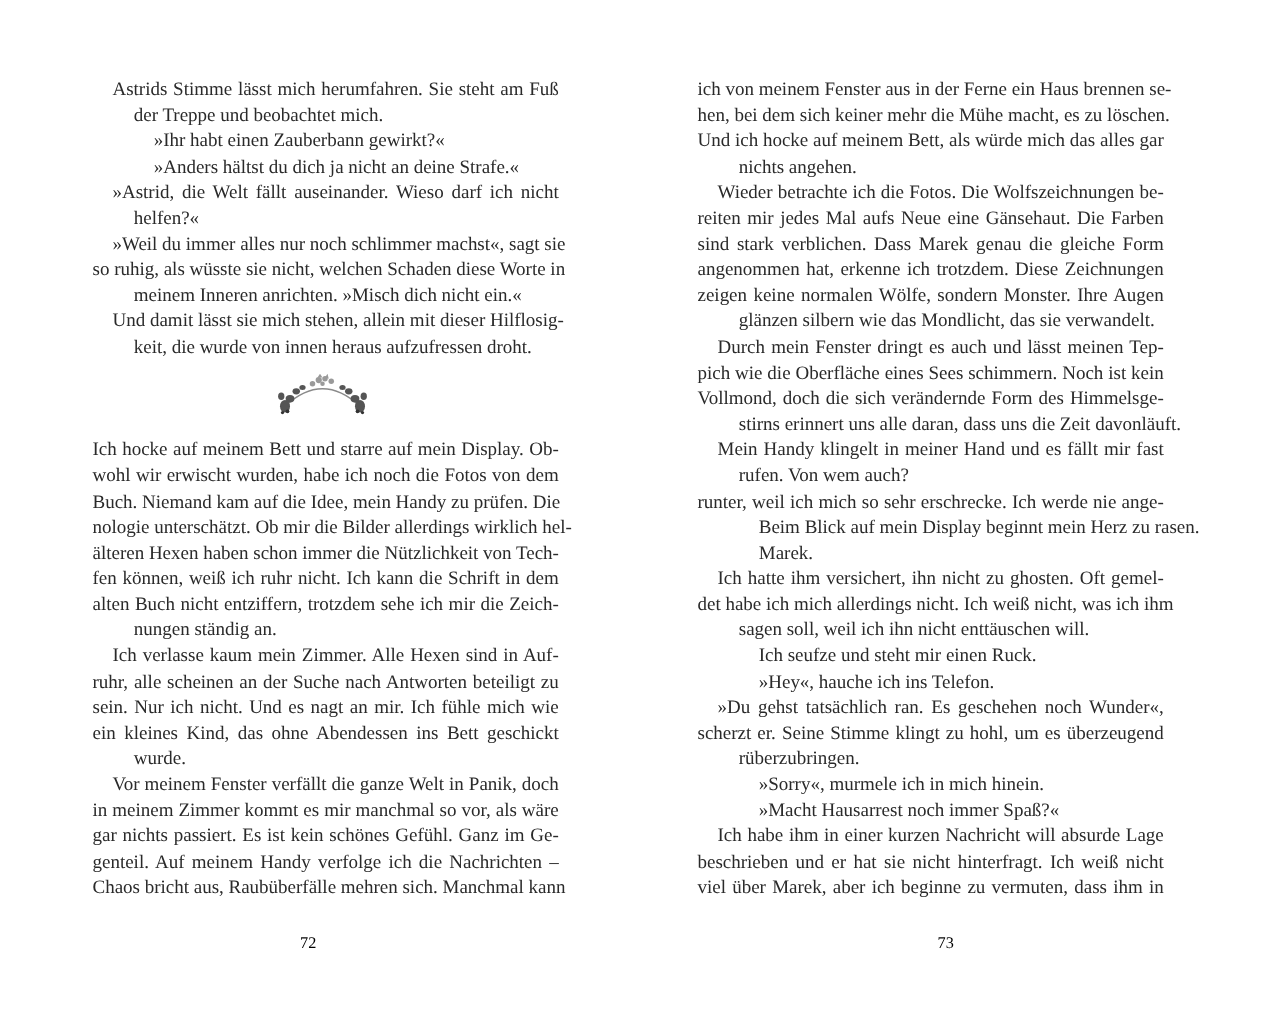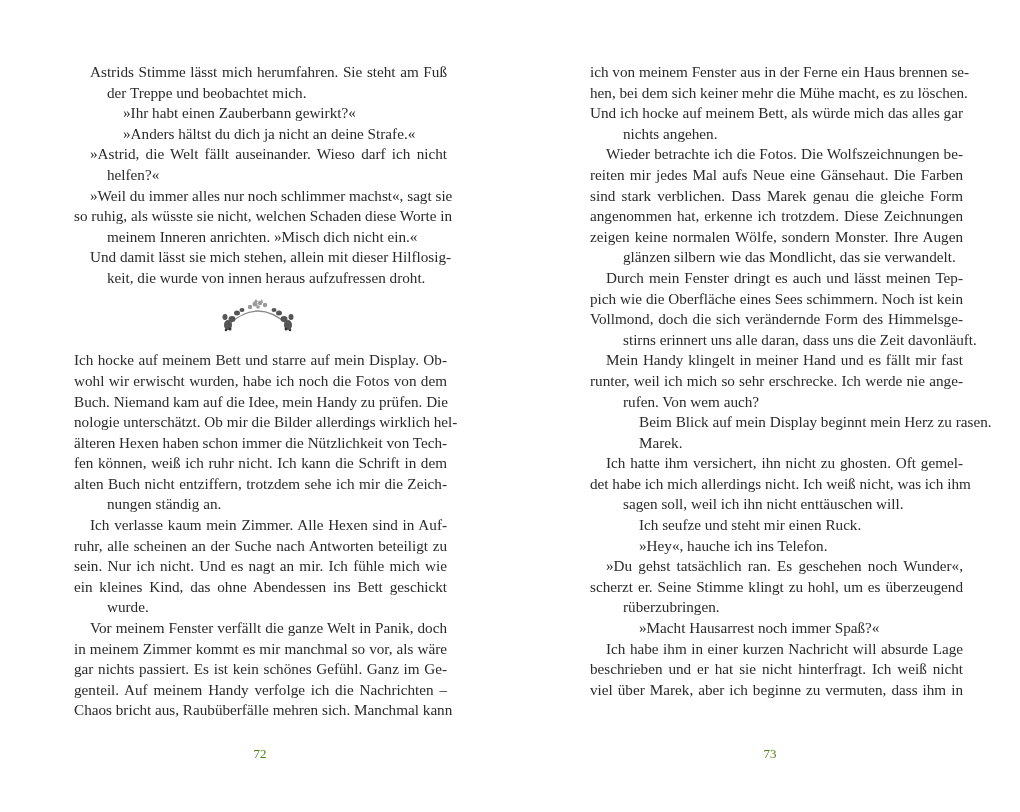--- a/index.html
+++ b/index.html
@@ -26,21 +26,21 @@
     .text-block {
       position: absolute;
       top: 62px;
       width: 373px;
       font-size: 15.2px;
       line-height: 20.6px;
       text-align: justify;
       hyphens: manual;
     }
     .page.left .text-block { left: 74px; }
-    .page.right .text-block { left: 80px; }
+    .page.right .text-block { left: 48px; }
     .line {
       display: block;
       white-space: nowrap;
       text-align: justify;
       text-align-last: justify;
       height: 20.6px;
       overflow: visible;
     }
     .line.last {
       text-align-last: left;
@@ -58,23 +58,23 @@
       position: absolute;
       left: 146px;
       top: 10px;
       width: 76px;
       height: 34px;
     }
     .page-number {
       position: absolute;
       top: 746px;
       font-size: 13px;
-      color: #4d7c0f;
+      color: #000000;
       width: 40px;
-      text-align: center;
+      text-align: left;
     }
     .page.left .page-number { left: 240px; }
     .page.right .page-number { left: 240px; }
   </style>
 </head>
 <body>
 
 <div class="page left">
   <div class="text-block">
 
@@ -155,31 +155,32 @@
     <span class="line">reiten mir jedes Mal aufs Neue eine Gänsehaut. Die Farben</span>
     <span class="line">sind stark verblichen. Dass Marek genau die gleiche Form</span>
     <span class="line">angenommen hat, erkenne ich trotzdem. Diese Zeichnungen</span>
     <span class="line">zeigen keine normalen Wölfe, sondern Monster. Ihre Augen</span>
     <span class="line last">glänzen silbern wie das Mondlicht, das sie verwandelt.</span>
     <span class="line indent">Durch mein Fenster dringt es auch und lässt meinen Tep-</span>
     <span class="line">pich wie die Oberfläche eines Sees schimmern. Noch ist kein</span>
     <span class="line">Vollmond, doch die sich verändernde Form des Himmelsge-</span>
     <span class="line last">stirns erinnert uns alle daran, dass uns die Zeit davonläuft.</span>
     <span class="line indent">Mein Handy klingelt in meiner Hand und es fällt mir fast</span>
+    <span class="line last">rufen. Von wem auch?</span>
     <span class="line">runter, weil ich mich so sehr erschrecke. Ich werde nie ange-</span>
-    <span class="line last">rufen. Von wem auch?</span>
     <span class="line indent last">Beim Blick auf mein Display beginnt mein Herz zu rasen.</span>
     <span class="line indent last">Marek.</span>
     <span class="line indent">Ich hatte ihm versichert, ihn nicht zu ghosten. Oft gemel-</span>
     <span class="line">det habe ich mich allerdings nicht. Ich weiß nicht, was ich ihm</span>
     <span class="line last">sagen soll, weil ich ihn nicht enttäuschen will.</span>
     <span class="line indent last">Ich seufze und steht mir einen Ruck.</span>
     <span class="line indent last">»Hey«, hauche ich ins Telefon.</span>
     <span class="line indent">»Du gehst tatsächlich ran. Es geschehen noch Wunder«,</span>
     <span class="line">scherzt er. Seine Stimme klingt zu hohl, um es überzeugend</span>
     <span class="line last">rüberzubringen.</span>
+    <span class="line indent last">»Sorry«, murmele ich in mich hinein.</span>
     <span class="line indent last">»Macht Hausarrest noch immer Spaß?«</span>
     <span class="line indent">Ich habe ihm in einer kurzen Nachricht will absurde Lage</span>
     <span class="line">beschrieben und er hat sie nicht hinterfragt. Ich weiß nicht</span>
     <span class="line">viel über Marek, aber ich beginne zu vermuten, dass ihm in</span>
   </div>
   <div class="page-number">73</div>
 </div>
 
 </body></html>

